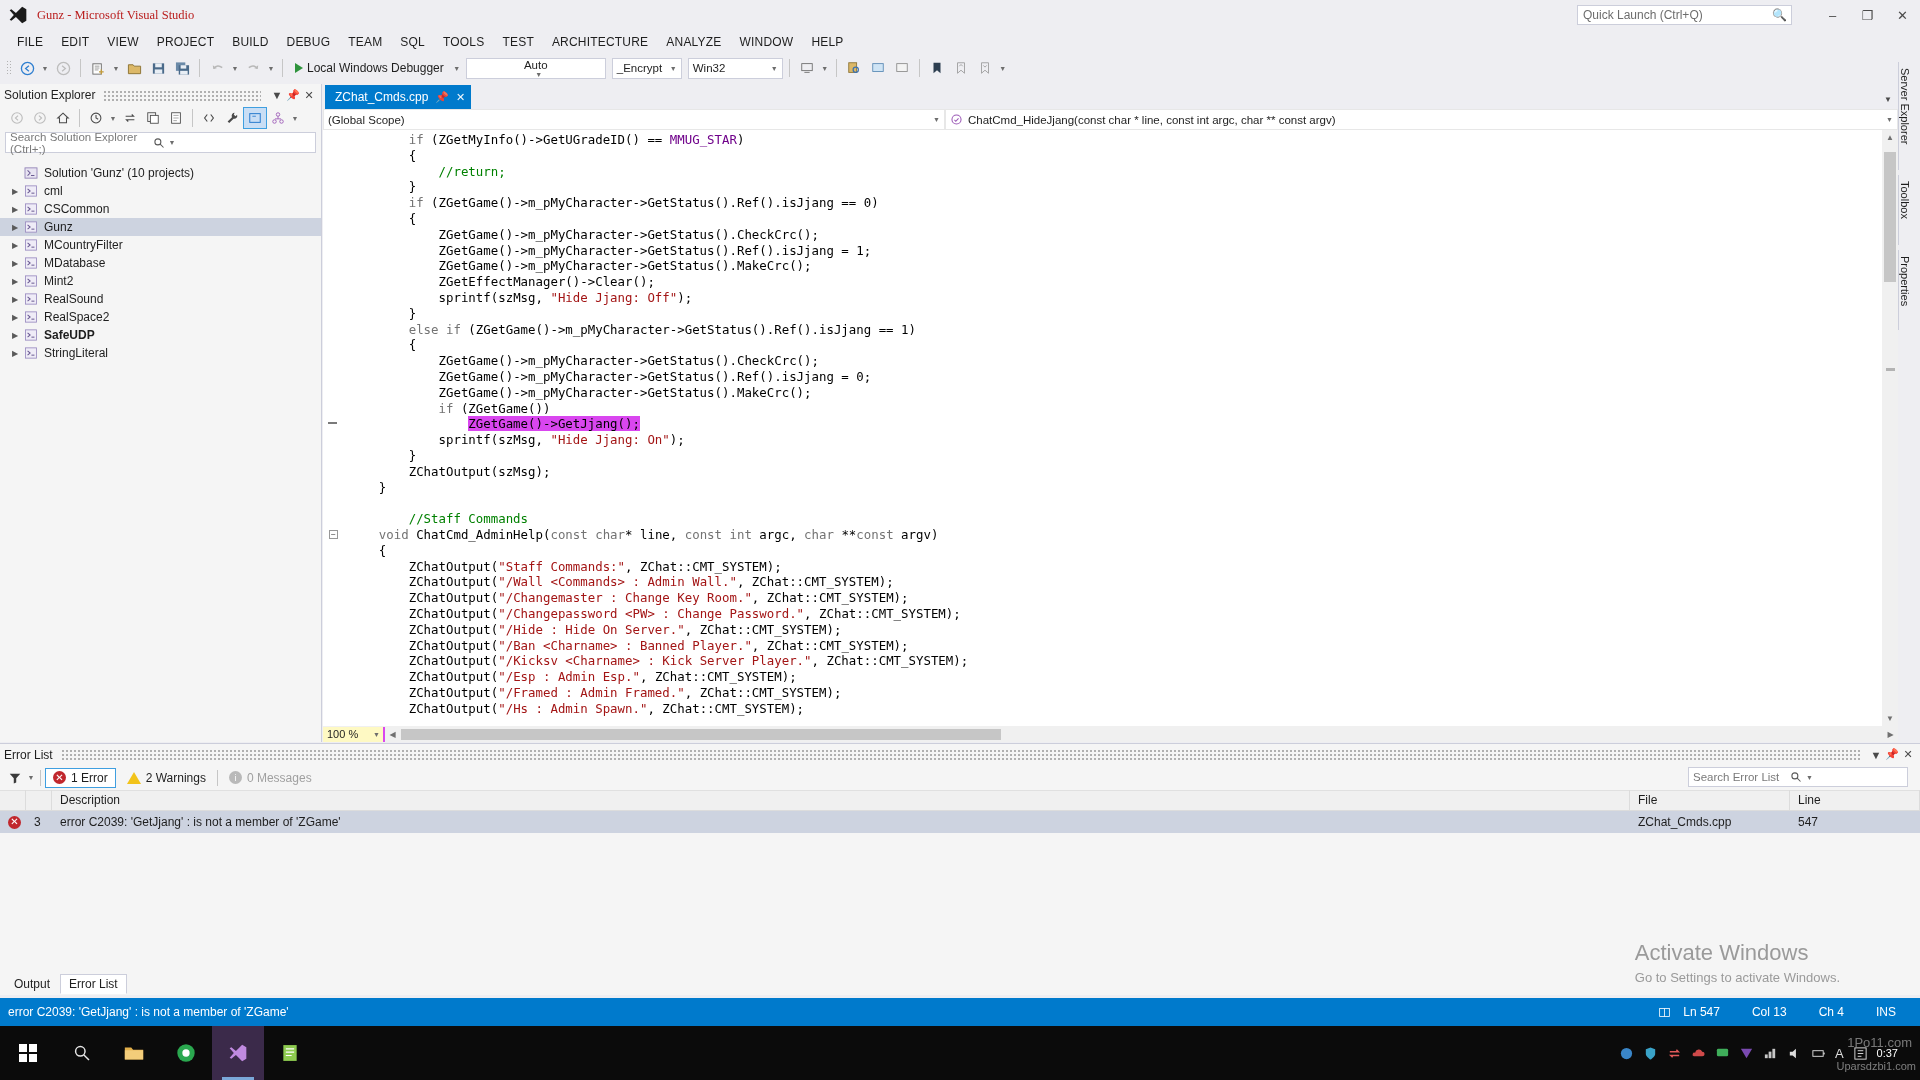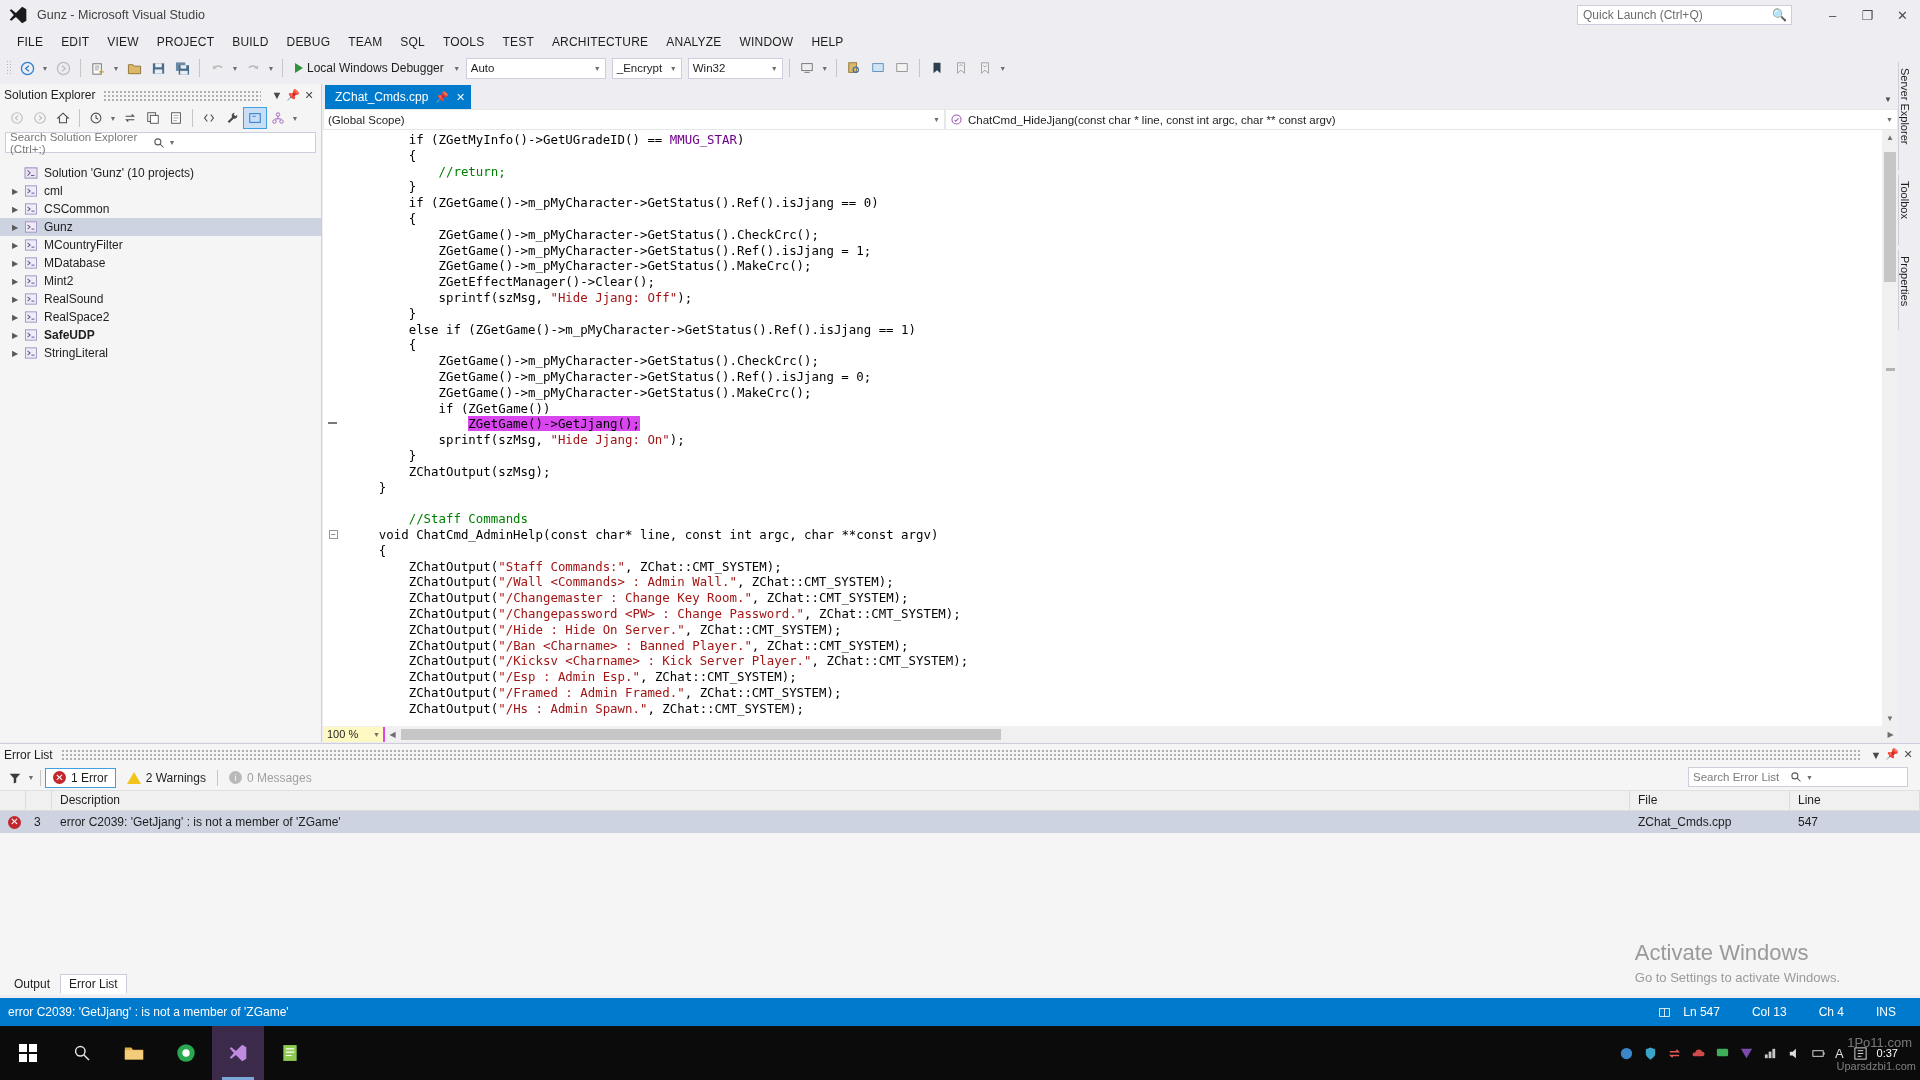--- a/index.html
+++ b/index.html
@@ -11,21 +11,21 @@
     -webkit-font-smoothing: antialiased;
   }
   #app { position: relative; width: 1920px; height: 1080px; background: #eeeef2; }
 
   
   .titlebar {
     position: absolute; top: 0; left: 0; width: 1920px; height: 30px;
     background: #eeeef2; display: flex; align-items: center;
   }
   .vs-logo { width: 26px; height: 26px; margin-left: 5px; display:flex; align-items:center; justify-content:center; }
-  .title-text { font-size: 12.5px; color: #404040; margin-left: 6px; }
+  .title-text { font-size: 12.5px; color: #b91c1c; margin-left: 6px; font-family: Liberation Serif, serif; }
   .qlaunch {
     position: absolute; right: 128px; top: 5px; width: 215px; height: 20px;
     background: #ffffff; border: 1px solid #cccedb;
     font-size: 12px; color: #6d6d6d; padding: 2px 22px 0 5px;
   }
   .qlaunch-icon { position:absolute; right: 133px; top: 8px; font-size: 12px; color:#5b5b5b; }
   .wbtns { position: absolute; right: 0; top: 0; height: 30px; display: flex; }
   .wbtn { width: 35px; height: 30px; display:flex; align-items:center; justify-content:center;
           font-size: 13px; color: #4a4a4a; }
 
@@ -110,21 +110,21 @@
     font-size: 11.5px; color:#1e1e1e; padding: 0 4px; gap:5px;
   }
   .navbar-combo .cc { font-size: 7px; color:#6d6d6d; margin-left:auto; padding-left: 8px;}
   .code-wrap { position:absolute; top: 46px; left:0; right:0; bottom: 0; background:#fff; overflow:hidden;}
   .code {
     position:absolute; left: 0; top: 0; right: 16px; bottom: 16px;
     font-family: "DejaVu Sans Mono", monospace; font-size: 12.4px; line-height: 15.8px;
     color: #000; white-space: pre; padding-top: 2px;
   }
   .cl { height: 15.8px; padding-left: 26px; position: relative;}
-  .kw  { color: #000000; }
+  .kw  { color: #737373; }
   .str { color: #a31515; }
   .cmt { color: #008000; }
   .mac { color: #6f008a; }
   .sel { background: #d946ef; }
   .fold {
     position:absolute; left: 6px; top: 3px; width: 9px; height: 9px;
     border: 1px solid #989898; background:#fff; color:#5a5a5a; font-size: 8px;
     line-height: 7px; text-align:center;
   }
   .collapse-dash { position:absolute; left: 5px; top: 6px; width: 9px; height: 2px; background:#7a7a7a; }
@@ -308,21 +308,21 @@
           <path d="M13 4.5 L12.5 8.5 L8.8 7.6 Z" fill="#b9b9b9"></path>
         </svg>
     </div>
     <div class="tb-caret">▼</div>
     <div class="tb-sep"></div>
     <div class="tb-run">
       <div class="tri-play"></div>
       <span>Local Windows Debugger</span>
     </div>
     <div class="tb-caret">▼</div>
-    <div class="tb-combo" style="width:140px; margin-left:2px;">
+    <div class="tb-combo" style="width:140px; margin-left:2px;flex-direction:column;">
       <span class="cv">Auto</span>
       <span class="cc">▼</span>
     </div>
     <div class="tb-combo" style="width:70px; margin-left:4px;">
       <span class="cv">_Encrypt</span>
       <span class="cc">▼</span>
     </div>
     <div class="tb-combo" style="width:95px; margin-left:4px;">
       <span class="cv">Win32</span>
       <span class="cc">▼</span>

